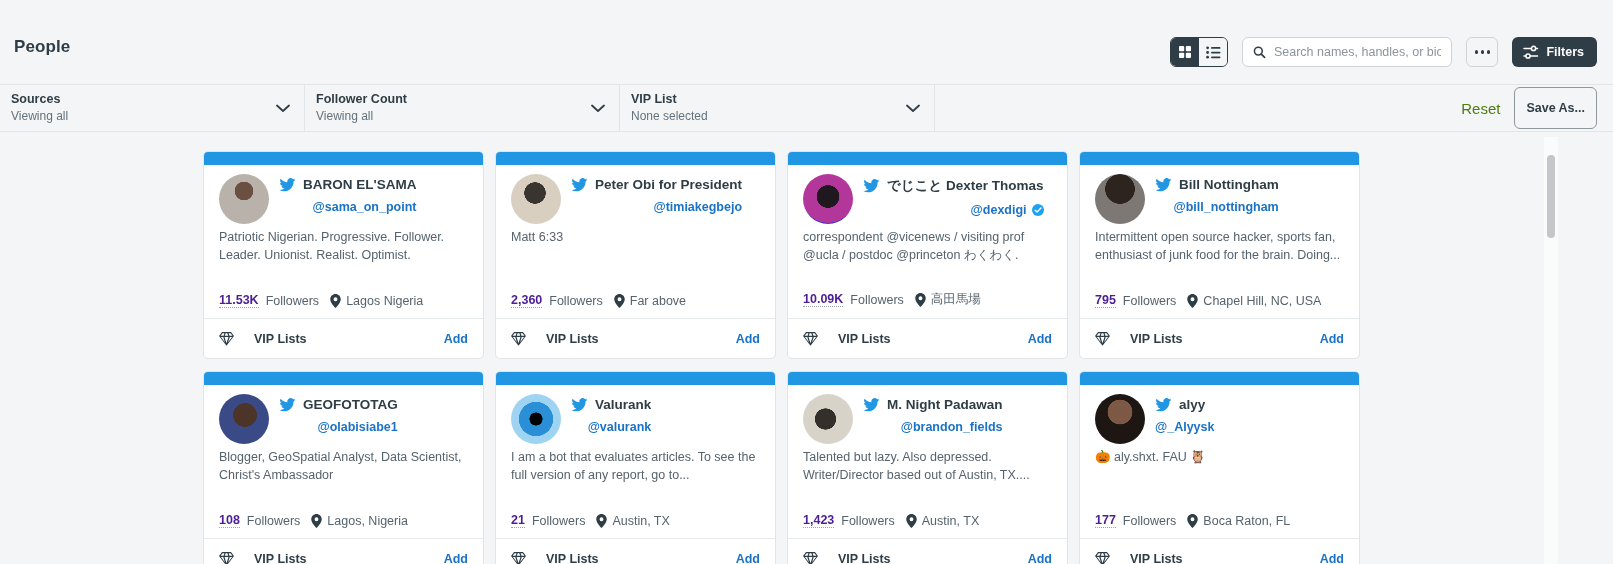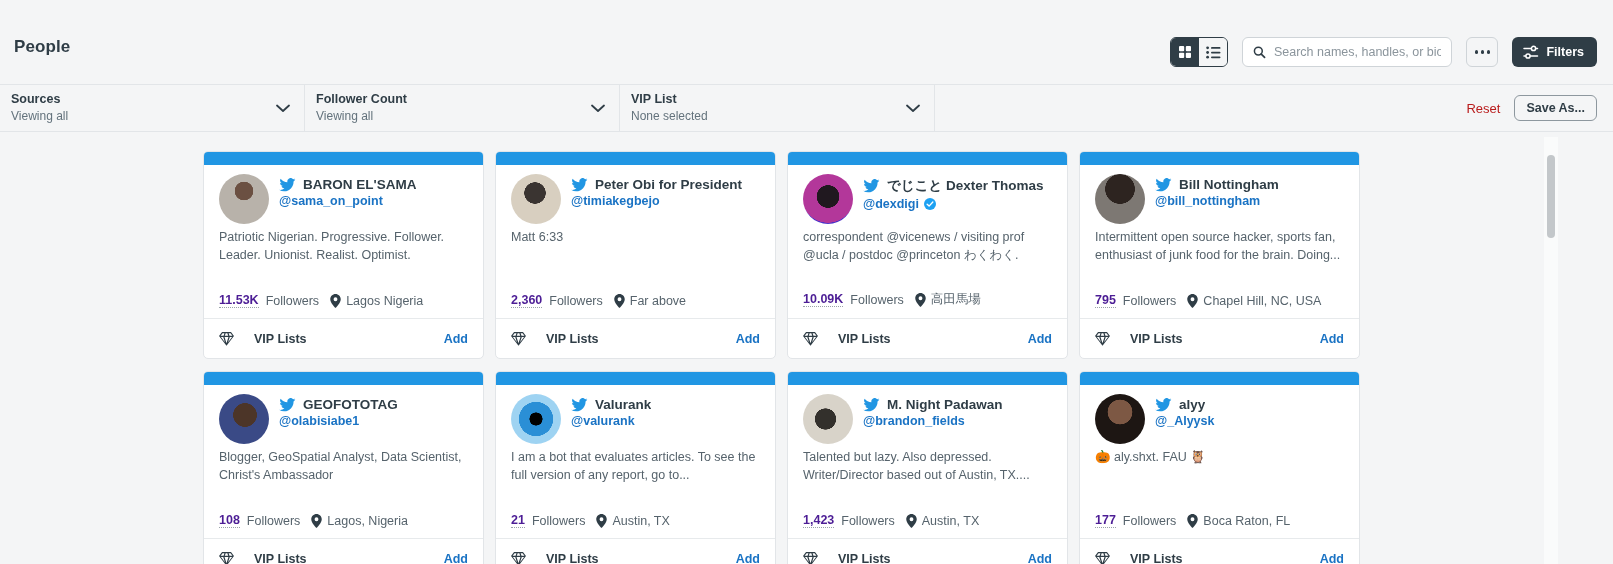--- a/index.html
+++ b/index.html
@@ -139,26 +139,26 @@
   .chev { flex: none; margin-left: 8px; }
 
   .filterbar-right {
     margin-left: auto;
     display: flex;
     align-items: center;
     gap: 14px;
     padding-right: 16px;
   }
   .reset-link {
-    font-size: 13px;
-    color: #b91c1c;
+    font-size: 15px;
+    color: #4d7c0f;
     cursor: pointer;
   }
   .saveas-btn {
-    height: 26px;
+    height: 42px;
     border: 1px solid #8d979e;
     border-radius: 6px;
     background: #f4f5f6;
     color: #2f3d46;
     font-size: 12.5px;
     font-weight: bold;
     display: flex; align-items: center;
     padding: 0 11px;
     cursor: pointer;
   }
@@ -217,21 +217,22 @@
     font-size: 13.5px;
     font-weight: bold;
     color: #2f3d46;
     white-space: nowrap;
     overflow: hidden;
   }
   .handle-line {
     display: flex;
     align-items: center;
     gap: 5px;
-    margin-top: 2px;
+    margin-top: 8px;
+    justify-content: flex-end;
   }
   .handle {
     font-size: 12.5px;
     font-weight: bold;
     color: #1a73c4;
   }
   .bio {
     font-size: 12.5px;
     color: #56636c;
     line-height: 18px;

